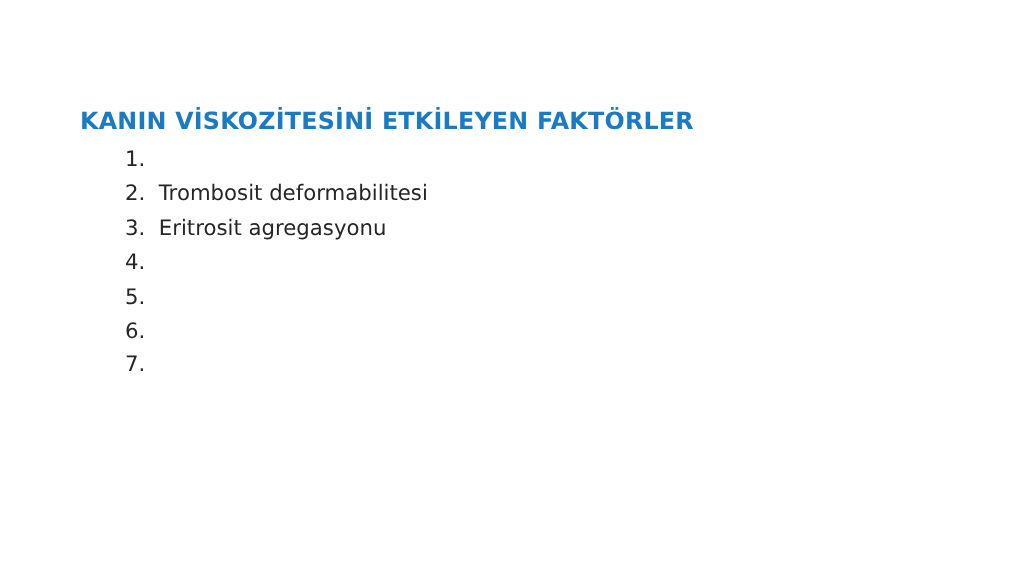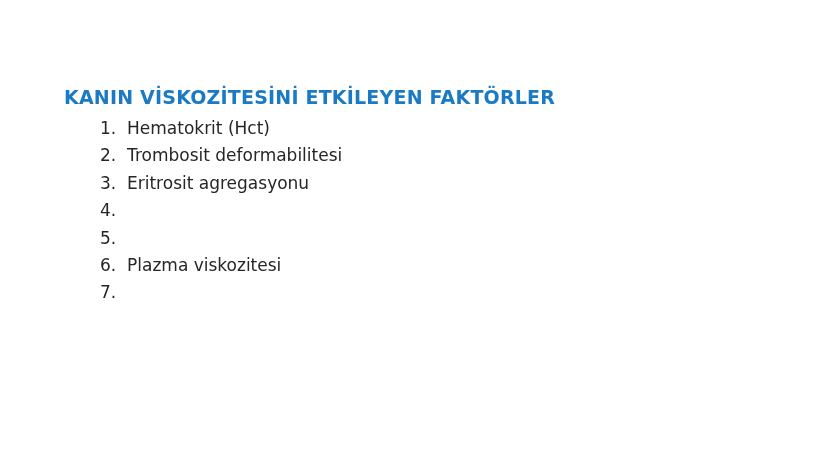--- a/index.html
+++ b/index.html
@@ -59,39 +59,37 @@
 </style>
 </head>
 <body>
 
 <div class="slide">
   <h1 class="slide-title">KANIN VİSKOZİTESİNİ ETKİLEYEN FAKTÖRLER</h1>
 
   <ol class="factors">
       <li>
         <span class="num">1.</span>
-        <span class="txt">Hematokrit (Hct)</span>
       </li>
       <li>
         <span class="num">2.</span>
         <span class="txt">Trombosit deformabilitesi</span>
       </li>
       <li>
         <span class="num">3.</span>
         <span class="txt">Eritrosit agregasyonu</span>
       </li>
       <li>
         <span class="num">4.</span>
       </li>
       <li>
         <span class="num">5.</span>
       </li>
       <li>
         <span class="num">6.</span>
-        <span class="txt">Plazma viskozitesi</span>
       </li>
       <li>
         <span class="num">7.</span>
       </li>
     </ol>
 
   <div class="page-num">35</div>
 </div>
 
 </body></html>

